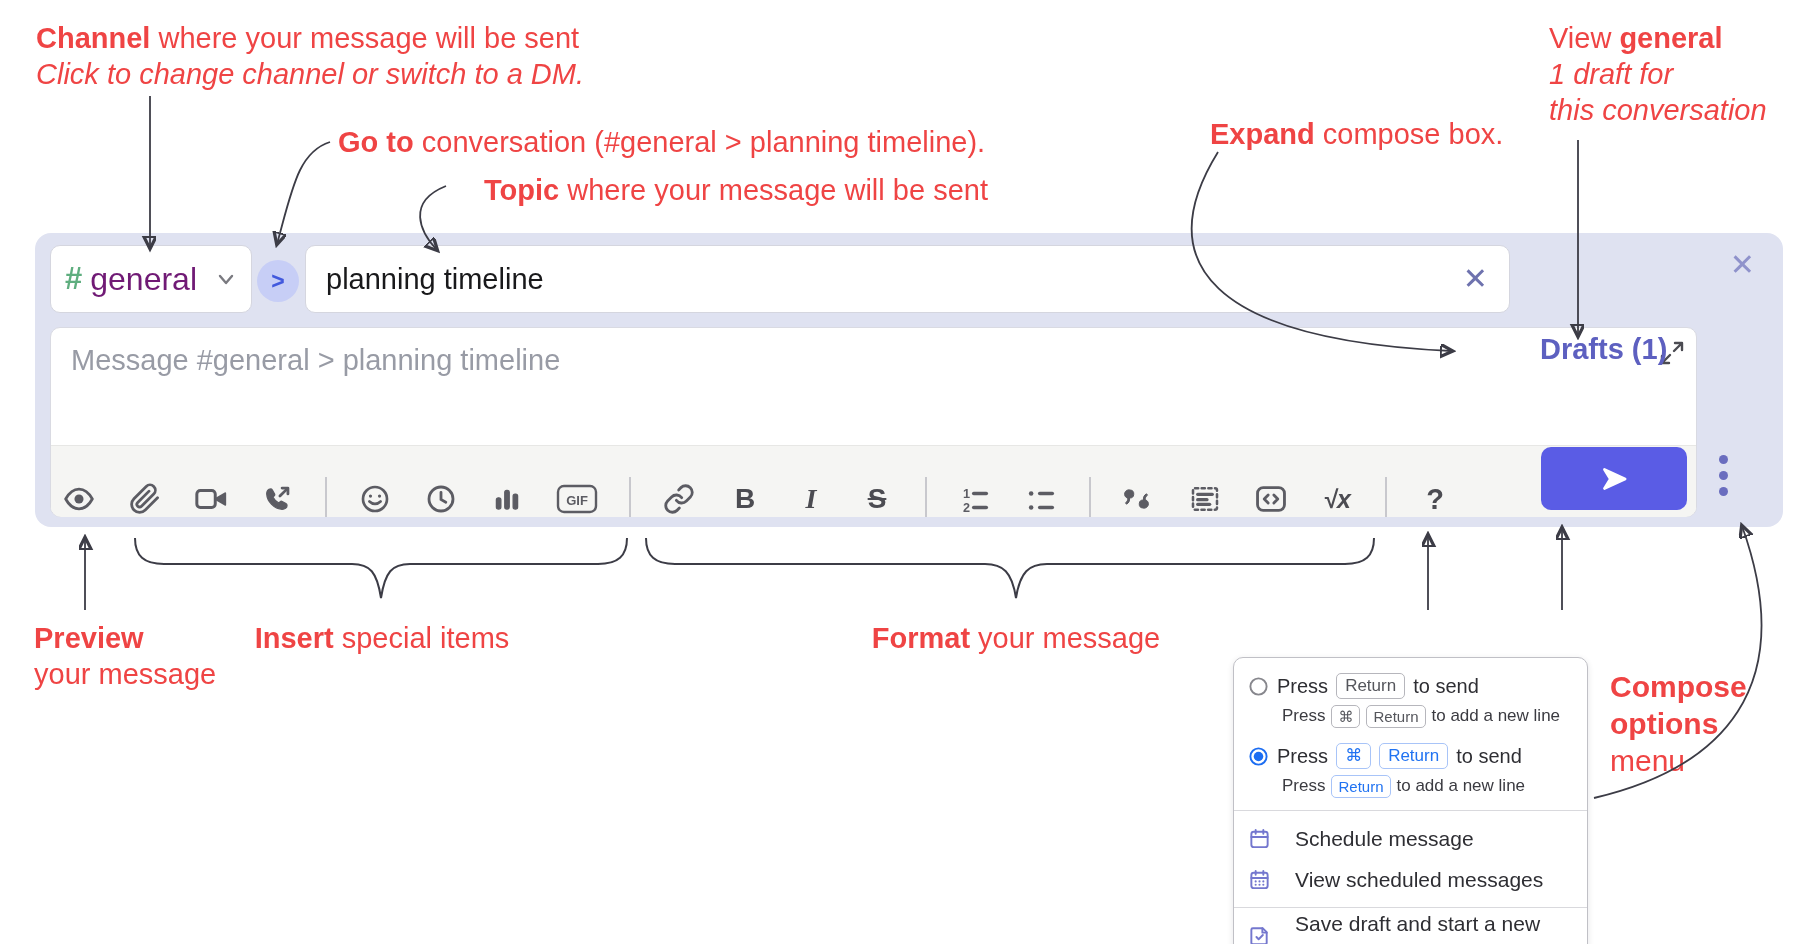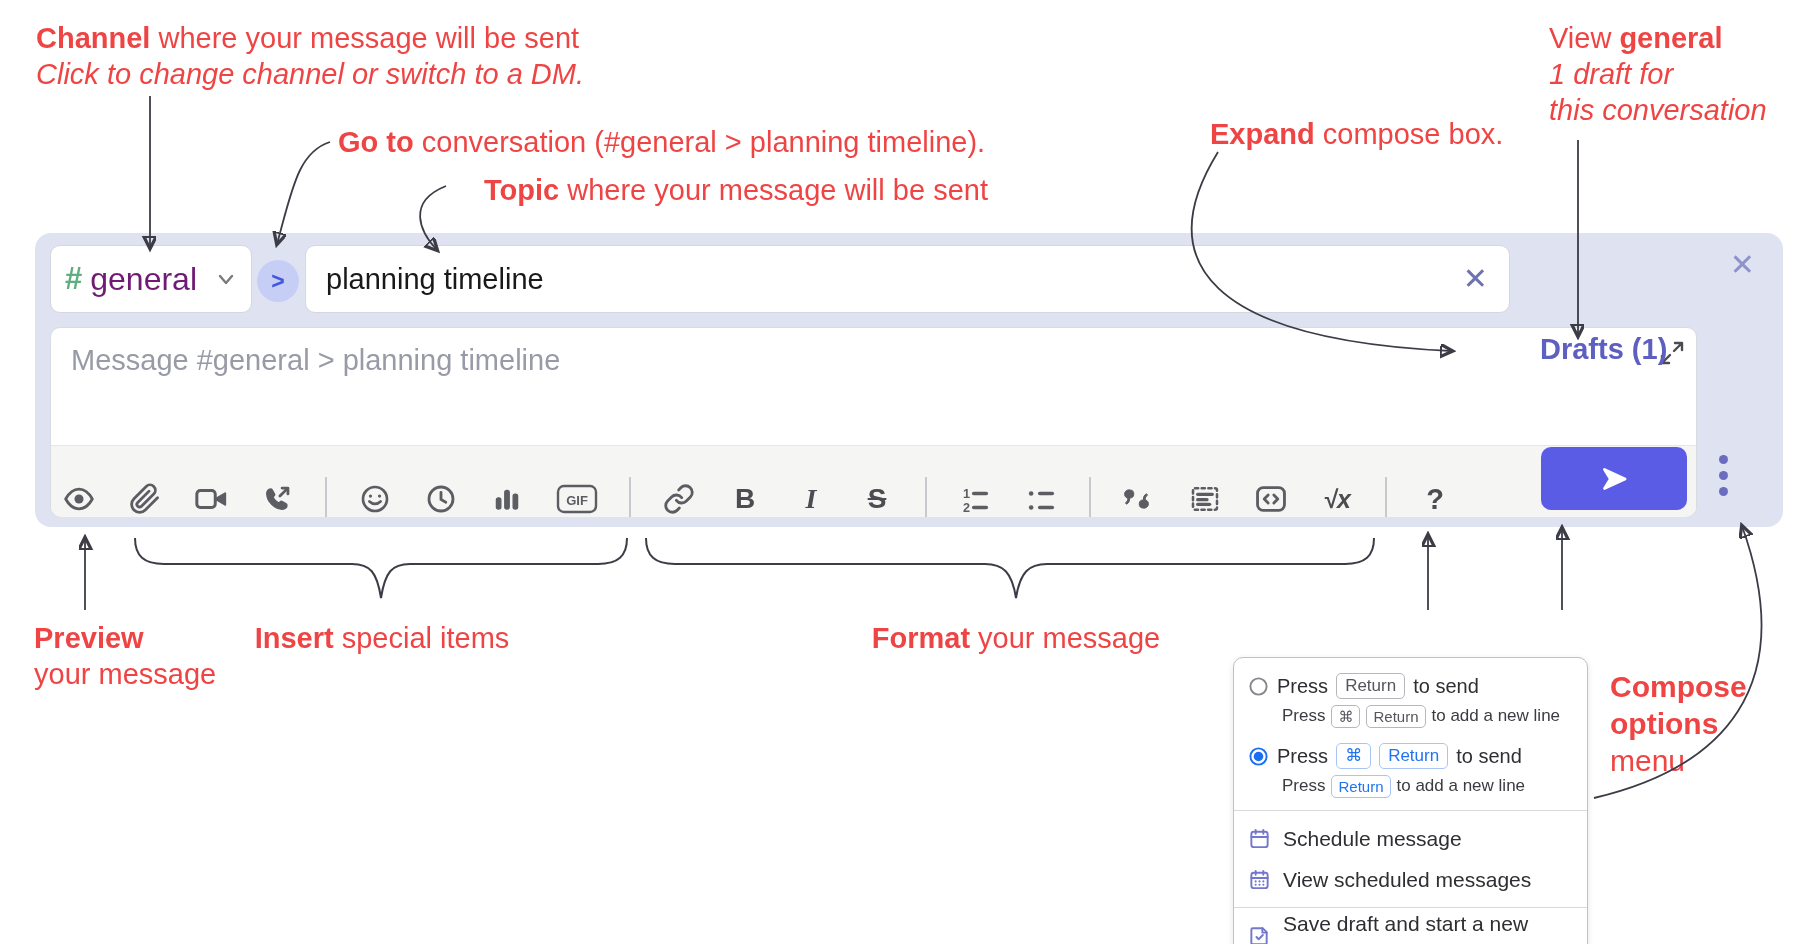--- a/index.html
+++ b/index.html
@@ -51,21 +51,21 @@
 
   
   .popup{position:absolute;left:1233px;top:657px;width:355px;background:#ffffff;border:1.5px solid #c0c0c6;border-radius:10px;box-sizing:border-box;padding:11px 0 10px 0;box-shadow:0 2px 6px rgba(40,40,60,.12);}
   .prow{display:flex;align-items:center;gap:8px;padding:2px 14px;height:30px;}
   .prow .ptxt{font-size:20px;color:#2e2e33;}
   .psub{display:flex;align-items:center;gap:6px;padding:1px 14px 5px 48px;height:24px;font-size:17px;color:#3b3b41;}
   .key{display:inline-block;border:1px solid #b6b6bc;border-radius:5px;padding:0 8px;font-size:17px;line-height:24px;color:#55565c;background:#fff;}
   .key.sm{font-size:15px;line-height:21px;padding:0 6px;}
   .key.blue{border-color:#a8c4f8;color:#2173f2;}
   .pdiv{height:1px;background:#d9d9dd;margin:7px 0;}
-  .mrow{display:flex;align-items:center;gap:12px;padding:4px 14px;height:33px;font-size:21px;color:#2e2e33;cursor:pointer;}
+  .mrow{display:flex;align-items:center;gap:24px;padding:4px 14px;height:33px;font-size:21px;color:#2e2e33;cursor:pointer;}
   .mrow svg{flex:0 0 auto;}
 
   input::selection{background:transparent;}
 </style>
 </head>
 <body>
 
 <div id="canvas">
 
   <div class="note" style="left:36px;top:20px;"><span class="b">Channel</span><span> where your message will be sent</span><br><span class="i">Click to change channel or switch to a DM.</span></div>

